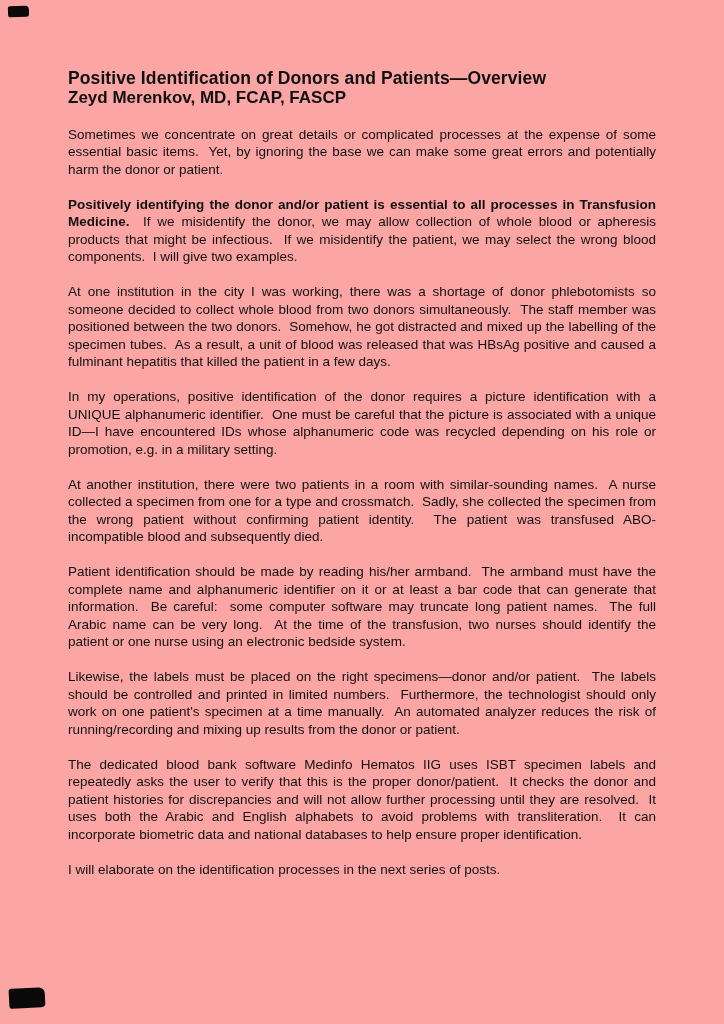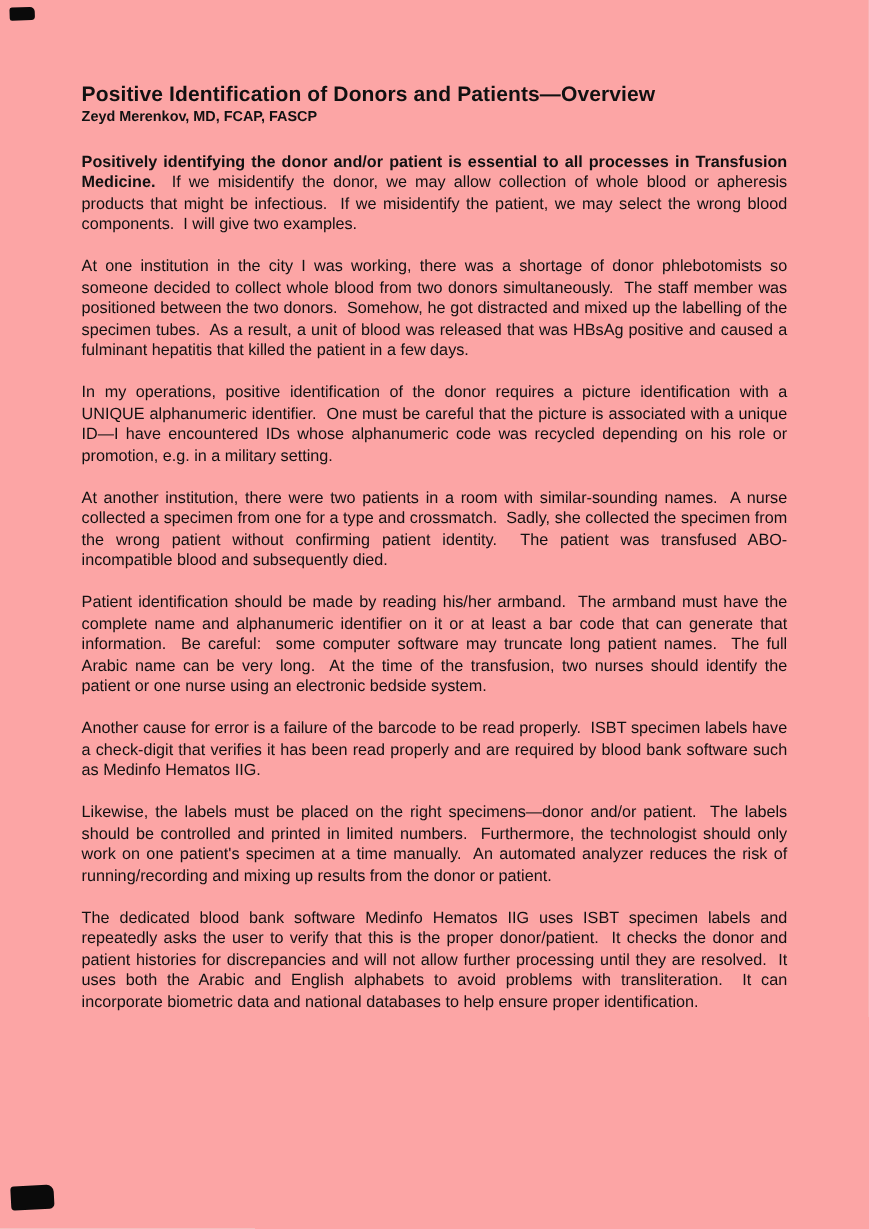--- a/index.html
+++ b/index.html
@@ -19,21 +19,21 @@
     left: 68px;
     width: 588px;
   }
   .title {
     font-size: 17.5px;
     font-weight: bold;
     line-height: 21px;
     letter-spacing: 0.1px;
   }
   .byline {
-    font-size: 12px;
+    font-size: 17px;
     font-weight: bold;
     line-height: 17.5px;
   }
   .body-text { margin-top: 19px; }
   .para {
     font-size: 13.5px;
     line-height: 17.5px;
     text-align: justify;
     margin: 0 0 17.5px 0;
   }
@@ -63,33 +63,34 @@
 
   <div class="ink-mark ink-top"></div>
   <div class="ink-mark ink-bottom"></div>
 
   <div class="content">
 
     <div class="title">Positive Identification of Donors and Patients—Overview</div>
     <div class="byline">Zeyd Merenkov, MD, FCAP, FASCP</div>
 
     <div class="body-text">
+  <p class="para"><span>Sometimes we concentrate on great details or complicated processes at the expense of some essential basic items.&nbsp; Yet, by ignoring the base we can make some great errors and potentially harm the donor or patient.</span></p>
 
   <p class="para"><span class="bold-lead">Positively identifying the donor and/or patient is essential to all processes in Transfusion Medicine.</span><span>&nbsp; If we misidentify the donor, we may allow collection of whole blood or apheresis products that might be infectious.&nbsp; If we misidentify the patient, we may select the wrong blood components.&nbsp; I will give two examples.</span></p>
 
   <p class="para"><span>At one institution in the city I was working, there was a shortage of donor phlebotomists so someone decided to collect whole blood from two donors simultaneously.&nbsp; The staff member was positioned between the two donors.&nbsp; Somehow, he got distracted and mixed up the labelling of the specimen tubes.&nbsp; As a result, a unit of blood was released that was HBsAg positive and caused a fulminant hepatitis that killed the patient in a few days.</span></p>
 
   <p class="para"><span>In my operations, positive identification of the donor requires a picture identification with a UNIQUE alphanumeric identifier.&nbsp; One must be careful that the picture is associated with a unique ID—I have encountered IDs whose alphanumeric code was recycled depending on his role or promotion, e.g. in a military setting.</span></p>
 
   <p class="para"><span>At another institution, there were two patients in a room with similar-sounding names.&nbsp; A nurse collected a specimen from one for a type and crossmatch.&nbsp; Sadly, she collected the specimen from the wrong patient without confirming patient identity.&nbsp; The patient was transfused ABO-incompatible blood and subsequently died.</span></p>
 
   <p class="para"><span>Patient identification should be made by reading his/her armband.&nbsp; The armband must have the complete name and alphanumeric identifier on it or at least a bar code that can generate that information.&nbsp; Be careful:&nbsp; some computer software may truncate long patient names.&nbsp; The full Arabic name can be very long.&nbsp; At the time of the transfusion, two nurses should identify the patient or one nurse using an electronic bedside system.</span></p>
 
-  <p class="para"><span>Another cause for error is a failure of the barcode to be read properly.&nbsp; ISBT specimen labels have a check-digit that verifies it has been read properly and are required by blood bank software such as Medinfo Hematos IIG.</span></p>
 
   <p class="para"><span>Likewise, the labels must be placed on the right specimens—donor and/or patient.&nbsp; The labels should be controlled and printed in limited numbers.&nbsp; Furthermore, the technologist should only work on one patient's specimen at a time manually.&nbsp; An automated analyzer reduces the risk of running/recording and mixing up results from the donor or patient.</span></p>
 
   <p class="para"><span>The dedicated blood bank software Medinfo Hematos IIG uses ISBT specimen labels and repeatedly asks the user to verify that this is the proper donor/patient.&nbsp; It checks the donor and patient histories for discrepancies and will not allow further processing until they are resolved.&nbsp; It uses both the Arabic and English alphabets to avoid problems with transliteration.&nbsp; It can incorporate biometric data and national databases to help ensure proper identification.</span></p>
 
+  <p class="para"><span>I will elaborate on the identification processes in the next series of posts.</span></p>
 </div>
 
   </div>
 </div>
 
 </body></html>

